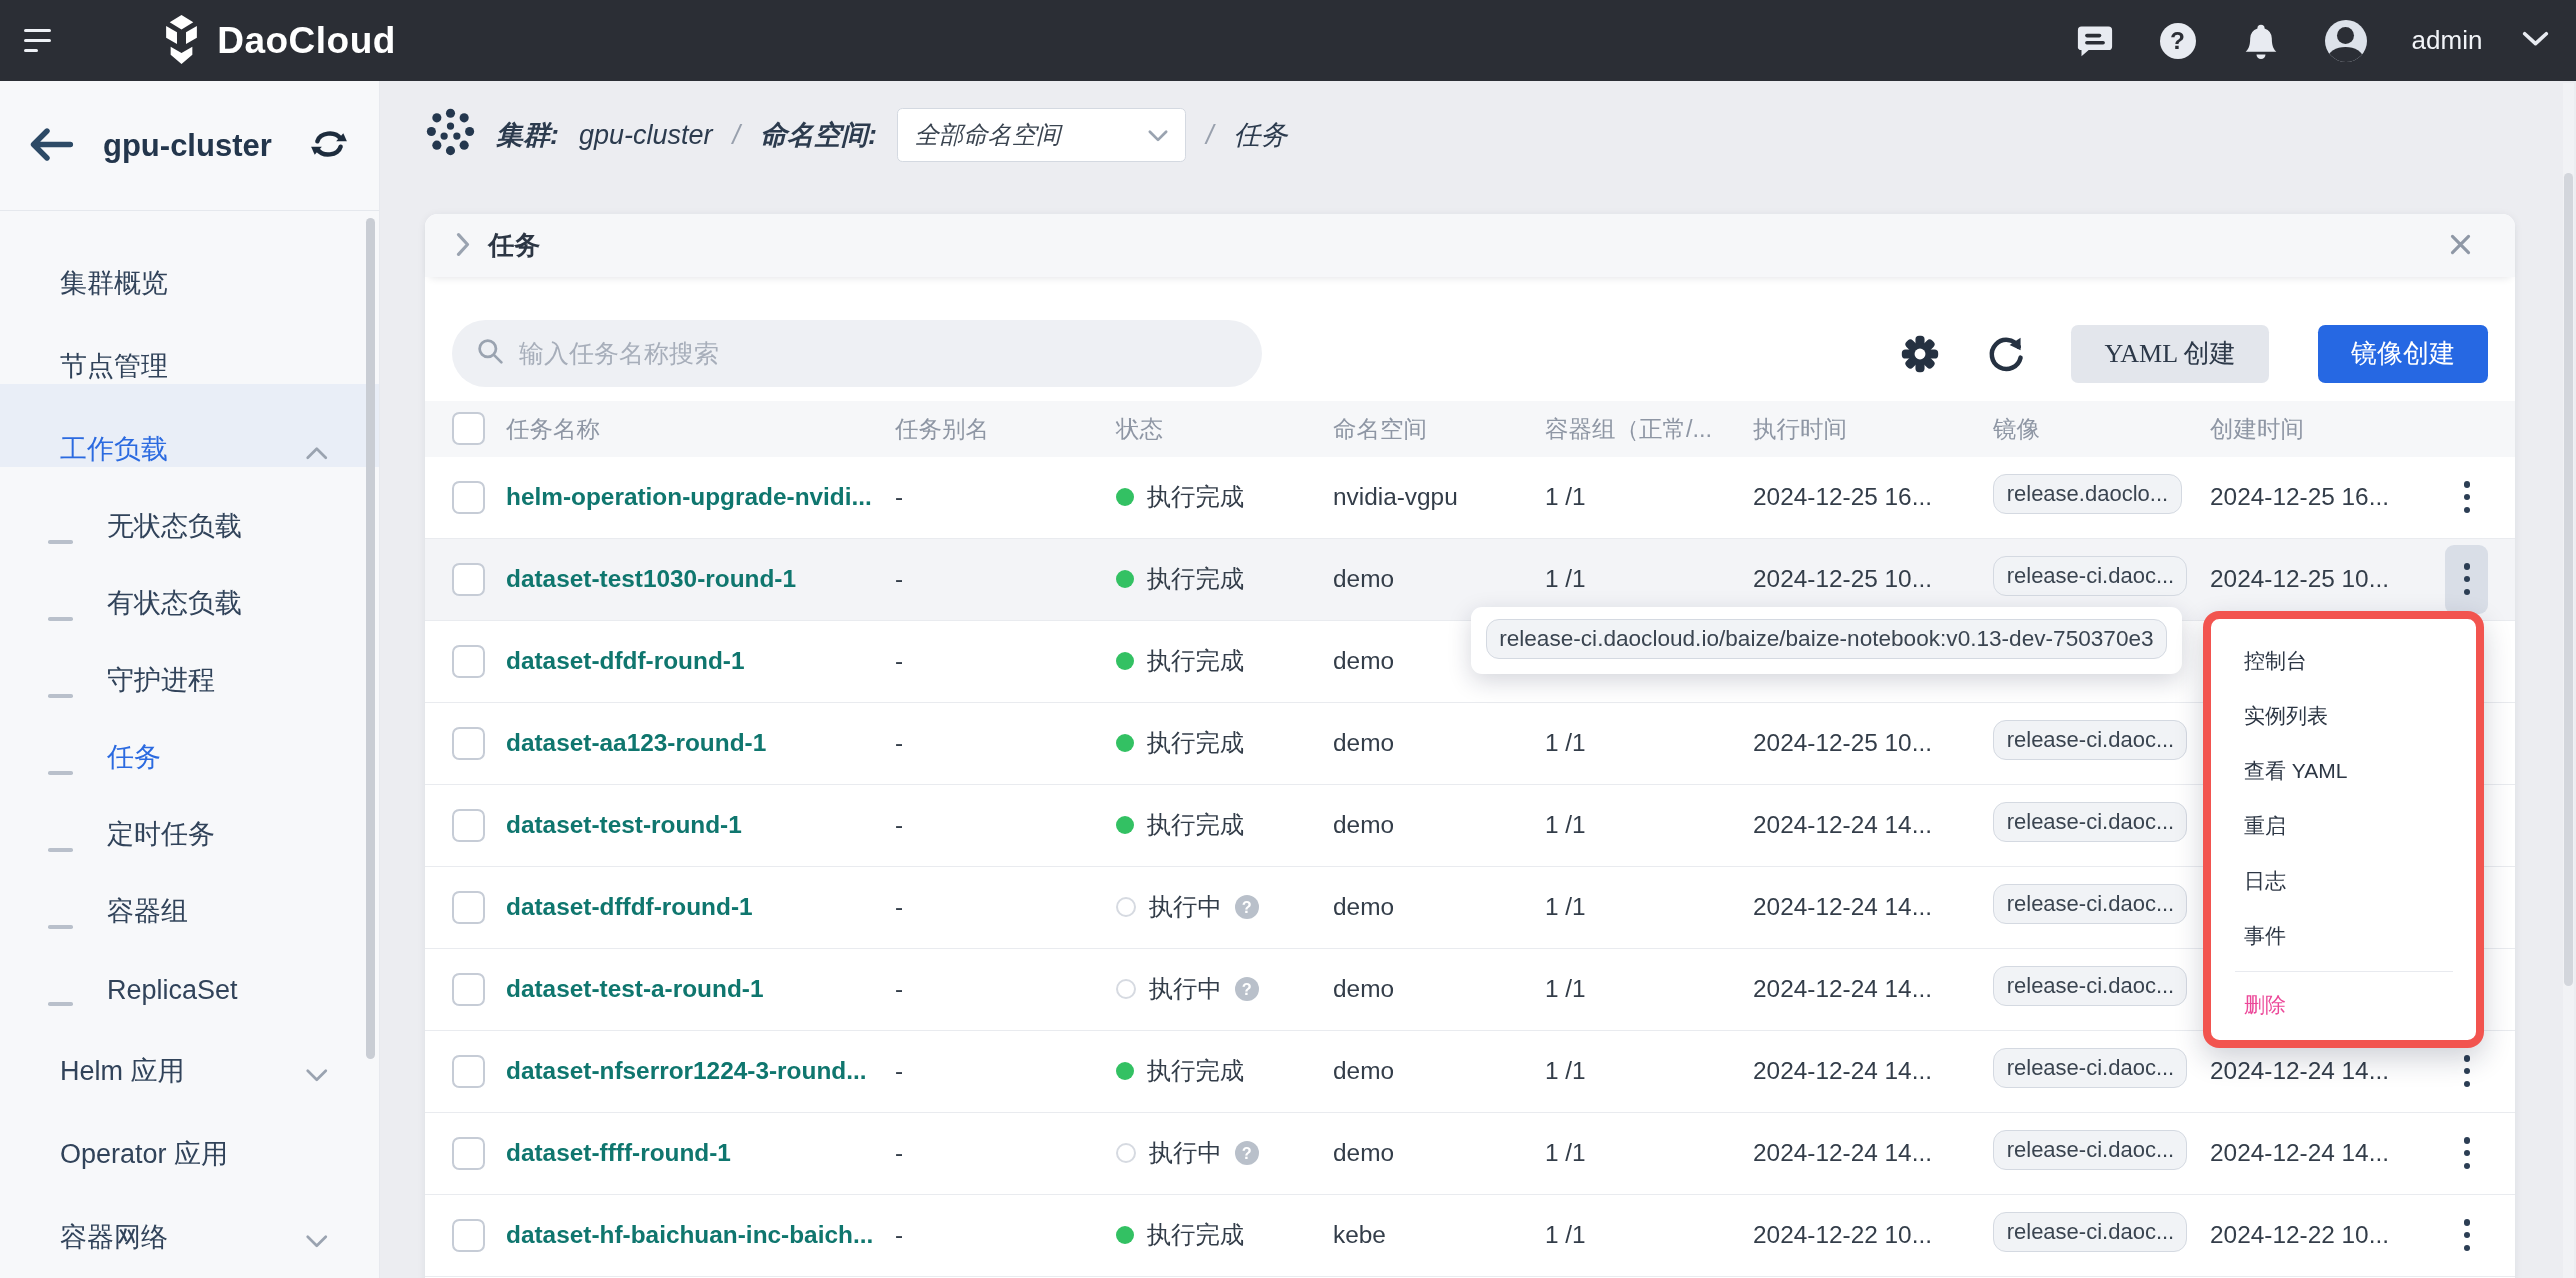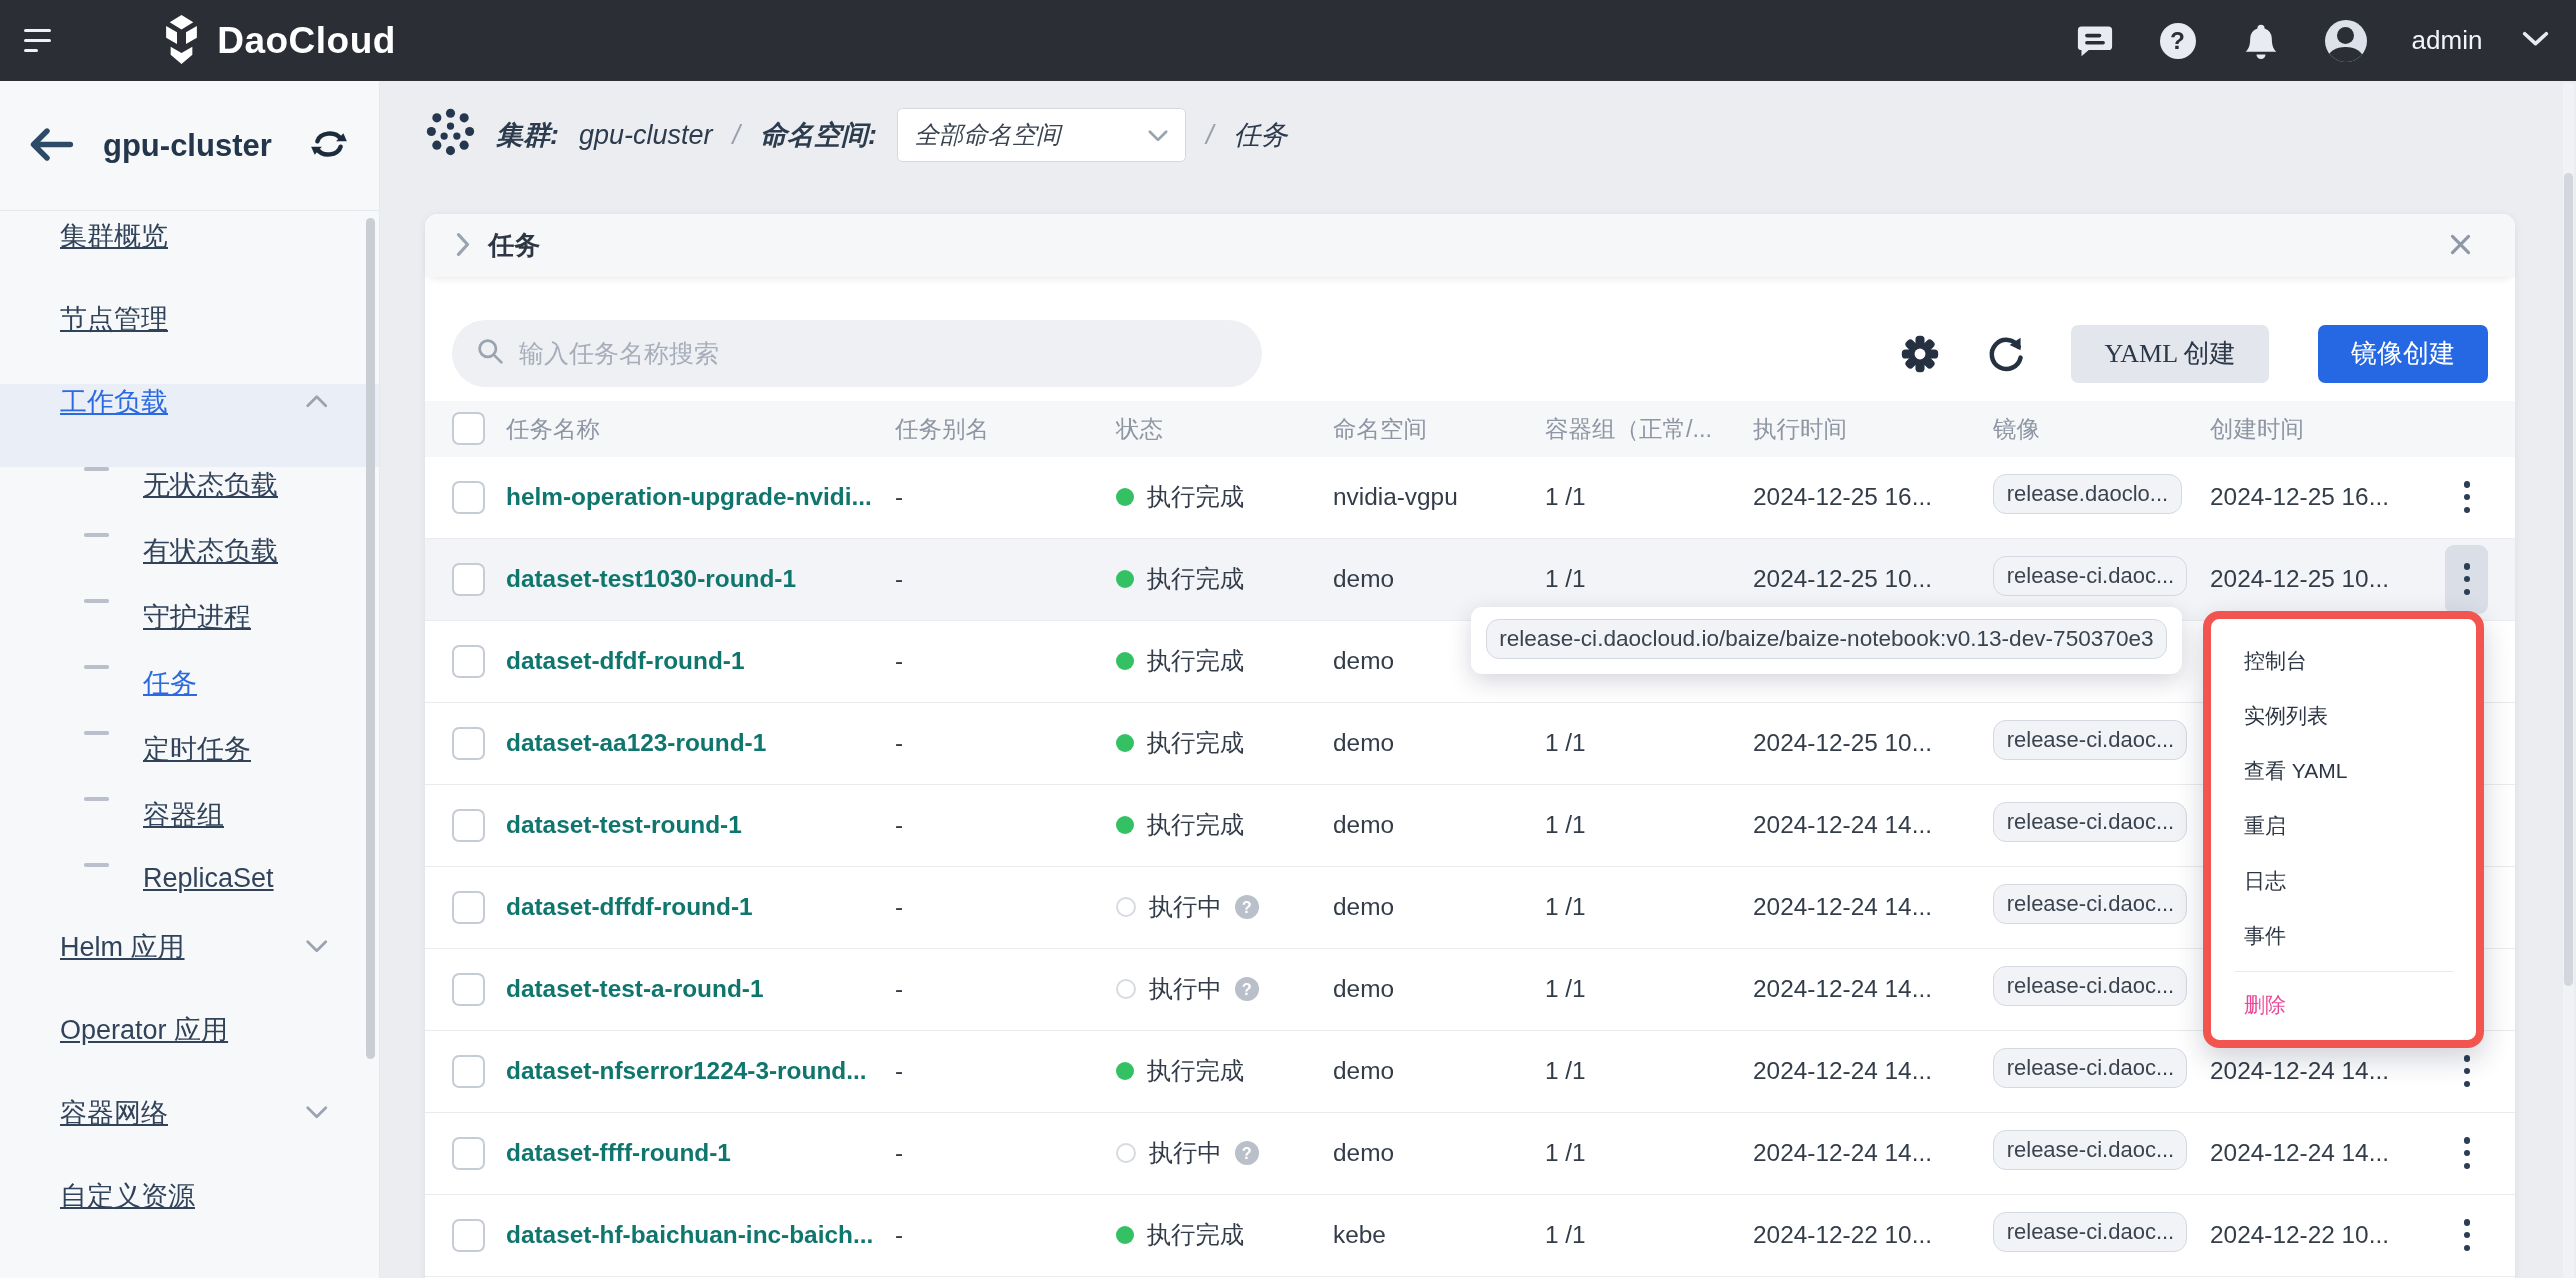--- a/index.html
+++ b/index.html
@@ -26,25 +26,25 @@
 
   
   .sidebar { position:absolute; left:0; top:81px; width:380px; height:1197px;
     background:#f7f8fa; border-right:0.9px solid #e7e9ee; z-index:10; }
   .side-head { height:129px; display:flex; align-items:center; position:relative; }
   .back-btn { margin-left:29px; cursor:pointer; }
   .cluster-name { margin-left:29px; font-size:31px; font-weight:700; color:#23364c; }
   .sync-btn { position:absolute; right:31px; cursor:pointer; }
   .side-divider { height:0.9px; background:#e5e8ed; margin:0; }
   .side-menu { padding-top:7.2px; }
-  .s-item { display:flex; align-items:flex-start; height:83px; padding-left:60px; font-size:27px;
-    color:#31435a; cursor:pointer; position:relative;text-decoration:underline; }
+  .s-item { display:flex; align-items:flex-end; height:83px; padding-left:60px; font-size:27px;
+    color:#31435a; cursor:pointer; position:relative; }
   .s-item.group .chev { position:absolute; right:51px; }
   .s-item.active-group { background:#e9eef7; color:#2b6ae0; }
-  .s-item.sub { height:66px; padding-left:84px; }
+  .s-item.sub { height:66px; padding-left:48px;margin-top:11px; }
   .s-item.sub .dash { width:25px; height:3.6px; border-radius:1.8px; background:#b9c0cb; margin-right:34px; }
   .s-item.sub.active { color:#2b6ae0; }
   .side-scroll { position:absolute; right:3.6px; top:137px; width:9px; height:841px;
     background:#c9cdd4; border-radius:5.4px; }
 
   
   .breadcrumb { position:absolute; left:425px; top:81px; height:108px; display:flex;
     align-items:center; gap:20px; font-size:27px; color:#2c3b4e;font-style:italic; }
   .bc-bold { font-weight:700; }
   .bc-sep { color:#98a0ad; font-size:27px; }

